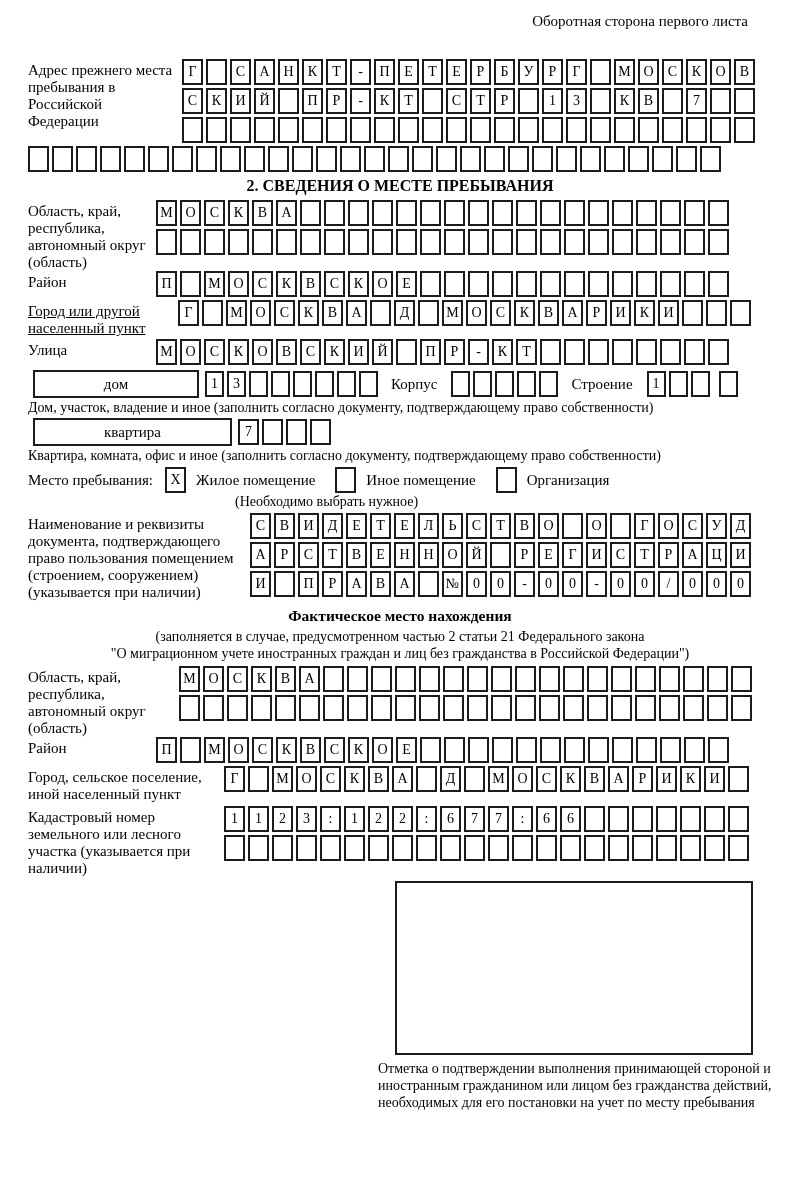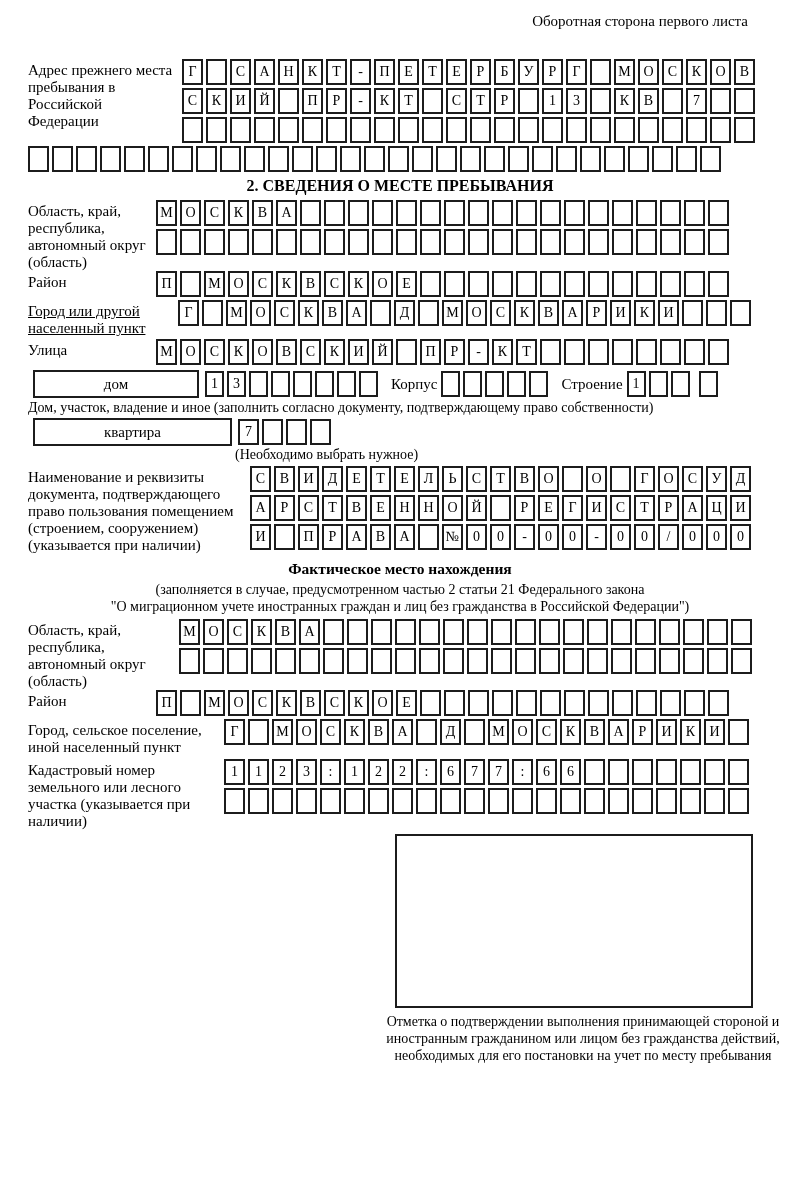--- a/index.html
+++ b/index.html
@@ -33,38 +33,38 @@
   .note-center { text-align: center; font-size: 14px; line-height: 17px; }
   .section-title { text-align: center; font-weight: bold; font-size: 16px; line-height: 20px; }
 
   .wide-box {
     flex: none; border: 2px solid #1c1c1c; height: 28px;
     display: flex; align-items: center; justify-content: center; font-size: 15px;
   }
   .house-box { width: 166px; margin-right: 6px; }
   .apt-box { width: 199px; margin-right: 6px; }
   .inline-row { display: flex; align-items: center; text-align: center; }
-  .inline-label { padding: 0 4px 0 10px; }
+  .inline-label { padding: 0 14px 0 10px; }
   .stroenie-cells .cell:last-child { margin-left: 6px; }
 
   .small-note { font-size: 14px; line-height: 16px; margin-top: 2px; }
 
   .place-row { display: flex; align-items: center; margin-top: 3px; }
   .place-row .cell { margin: 0 10px 0 6px; }
   .place-label { padding-right: 6px; }
   .opt-label { padding-right: 14px; }
   .place-note { margin-left: 207px; font-size: 14px; line-height: 17px; }
 
   .stamp-box {
     margin-left: 367px; margin-top: 4px;
     width: 358px; height: 174px; border: 2px solid #1c1c1c; background: #fff;
   }
   .stamp-caption {
     margin-left: 350px; margin-top: 5px; width: 410px;
-    text-align: center; font-size: 14px; line-height: 17px;
+    text-align: left; font-size: 14px; line-height: 17px;
   }
 
   .mt2 { margin-top: 2px; } .mt3 { margin-top: 3px; } .mt4 { margin-top: 4px; }
   .mt5 { margin-top: 5px; } .mt28 { margin-top: 28px; }
   .ml5 { margin-left: 5px; }
 </style>
 </head>
 <body>
 
 <div class="page">
@@ -368,21 +368,31 @@
 
   <div class="inline-row mt2 ml5">
     <div class="wide-box apt-box">квартира</div>
     <div class="cells-row">
         <span class="cell">7</span>
         <span class="cell"></span>
         <span class="cell"></span>
         <span class="cell"></span>
       </div>
   </div>
-
+  <div class="small-note">Квартира, комната, офис и иное (заполнить согласно документу, подтверждающему право собственности)</div>
+
+  <div class="place-row">
+    <span class="place-label">Место пребывания:</span>
+    <span class="cell">X</span>
+    <span class="opt-label">Жилое помещение</span>
+    <span class="cell"></span>
+    <span class="opt-label">Иное помещение</span>
+    <span class="cell"></span>
+    <span class="opt-label">Организация</span>
+  </div>
   <div class="place-note">(Необходимо выбрать нужное)</div>
 
   <div class="field mt3">
     <div class="flabel w222">Наименование и реквизиты документа, подтверждающего право пользования помещением (строением, сооружением) (указывается при наличии)</div>
     <div class="rows">
       <div class="cells-row">
           <span class="cell">С</span>
           <span class="cell">В</span>
           <span class="cell">И</span>
           <span class="cell">Д</span>

